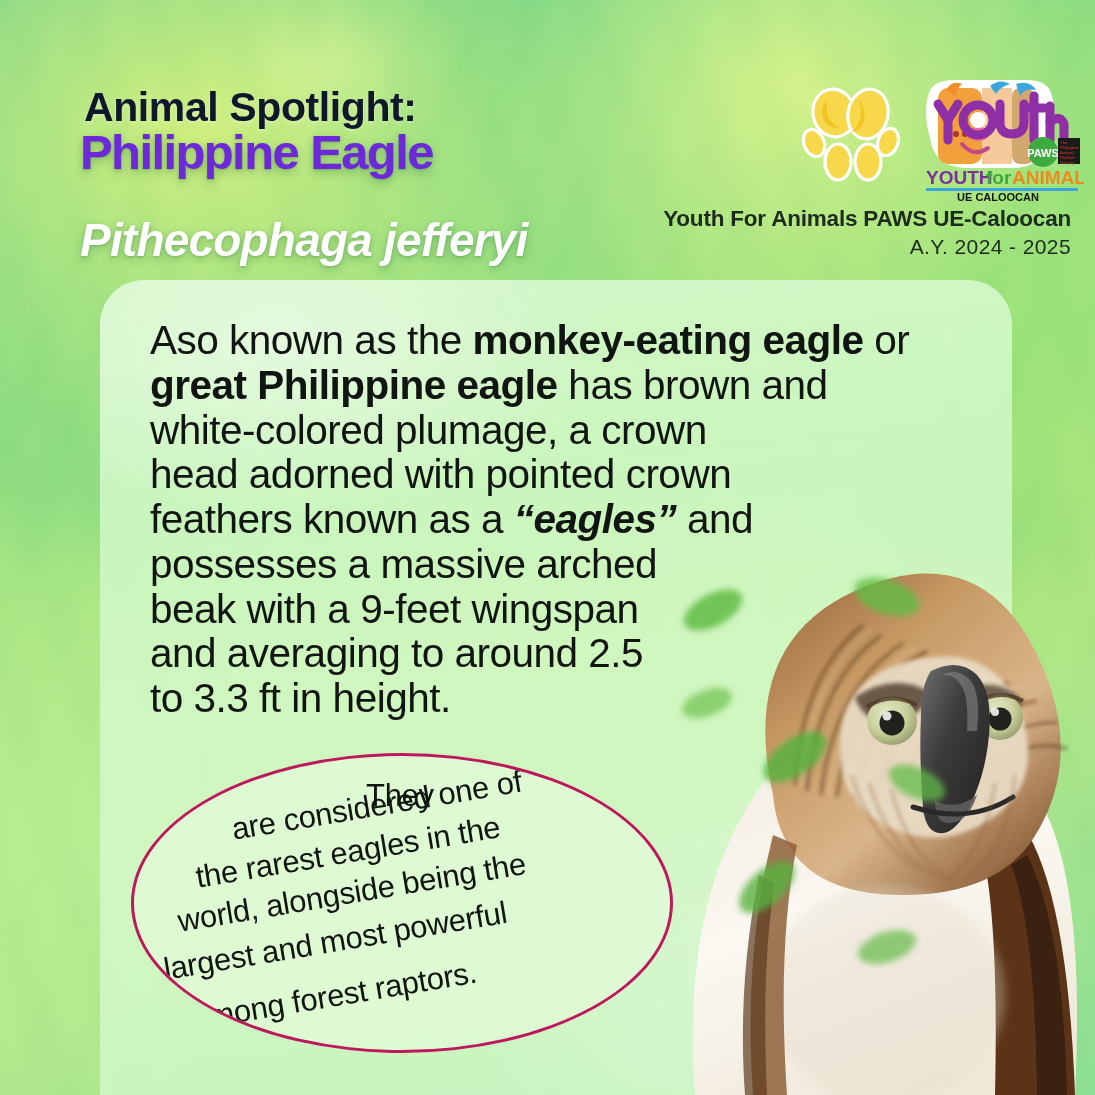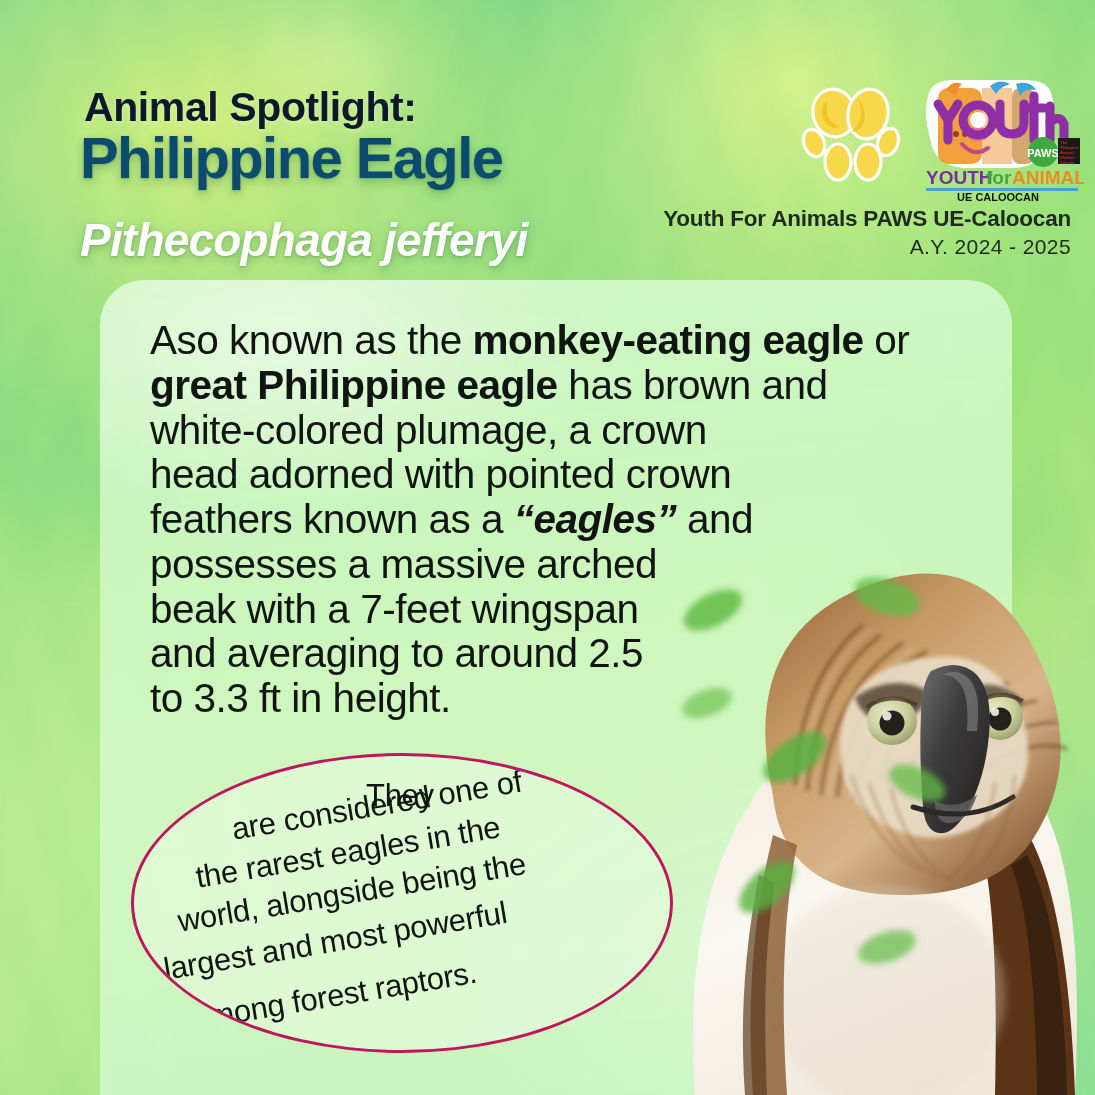--- a/index.html
+++ b/index.html
@@ -61,22 +61,22 @@
   .header { position: absolute; left: 0; top: 0; width: 100%; height: 280px; }
 
   .spotlight-label {
     position: absolute; left: 84px; top: 84px;
     font-size: 41px; font-weight: bold; letter-spacing: -.4px;
     color: #0f172a;
     text-shadow: 0 2px 4px rgba(255,255,255,.35);
   }
   .title-main {
     position: absolute; left: 80px; top: 128px;
-    font-size: 58px; font-weight: bold; letter-spacing: -1.6px;
-    color: #0c4a6e; line-height: 1.02;
+    font-size: 49px; font-weight: bold; letter-spacing: -1.6px;
+    color: #6d28d9; line-height: 1.02;
     text-shadow: 0 4px 10px rgba(40,110,60,.38), 0 1px 2px rgba(40,110,60,.30);
   }
   .title-sci {
     position: absolute; left: 80px; top: 213px;
     font-size: 46px; font-weight: bold; font-style: italic; letter-spacing: -.8px;
     color: #ffffff;
     text-shadow: 0 3px 8px rgba(40,110,60,.36), 0 1px 2px rgba(40,110,60,.28);
   }
 
   
@@ -371,21 +371,21 @@
     </svg>
   </div>
 
   <div class="body-text">
     <span>Aso known as the <b>monkey-eating eagle</b> or</span><br>
     <span><b>great Philippine eagle</b> has brown and</span><br>
     <span>white-colored plumage, a crown</span><br>
     <span>head adorned with pointed crown</span><br>
     <span>feathers known as a <i>“eagles”</i> and</span><br>
     <span>possesses a massive arched</span><br>
-    <span>beak with a 7-feet wingspan</span><br>
+    <span>beak with a 9-feet wingspan</span><br>
     <span>and averaging to around 2.5</span><br>
     <span>to 3.3 ft in height.</span>
   </div>
 
   <div class="oval">
     <div class="oval-text">
       <div class="oval-line ol0">They</div>
       <div class="oval-line ol1">are considered one of</div>
       <div class="oval-line ol2">the rarest eagles in the</div>
       <div class="oval-line ol3">world, alongside being the</div>

